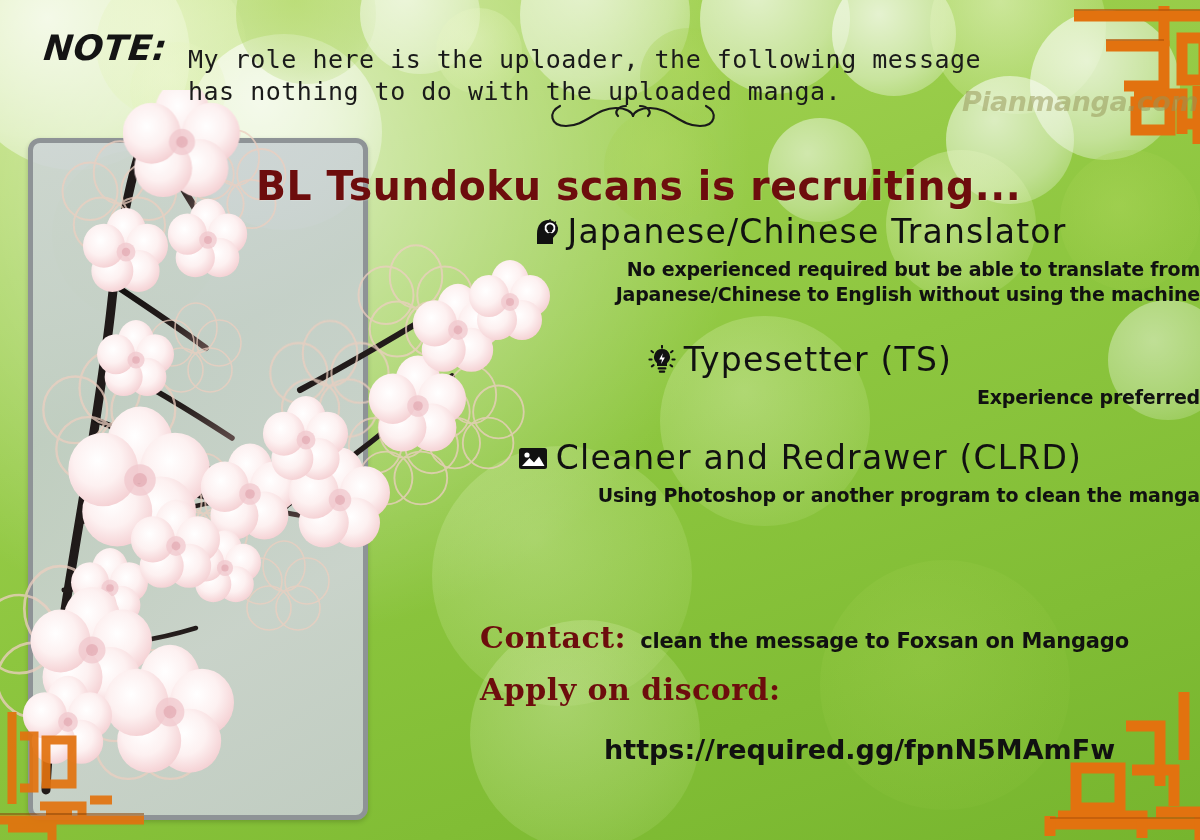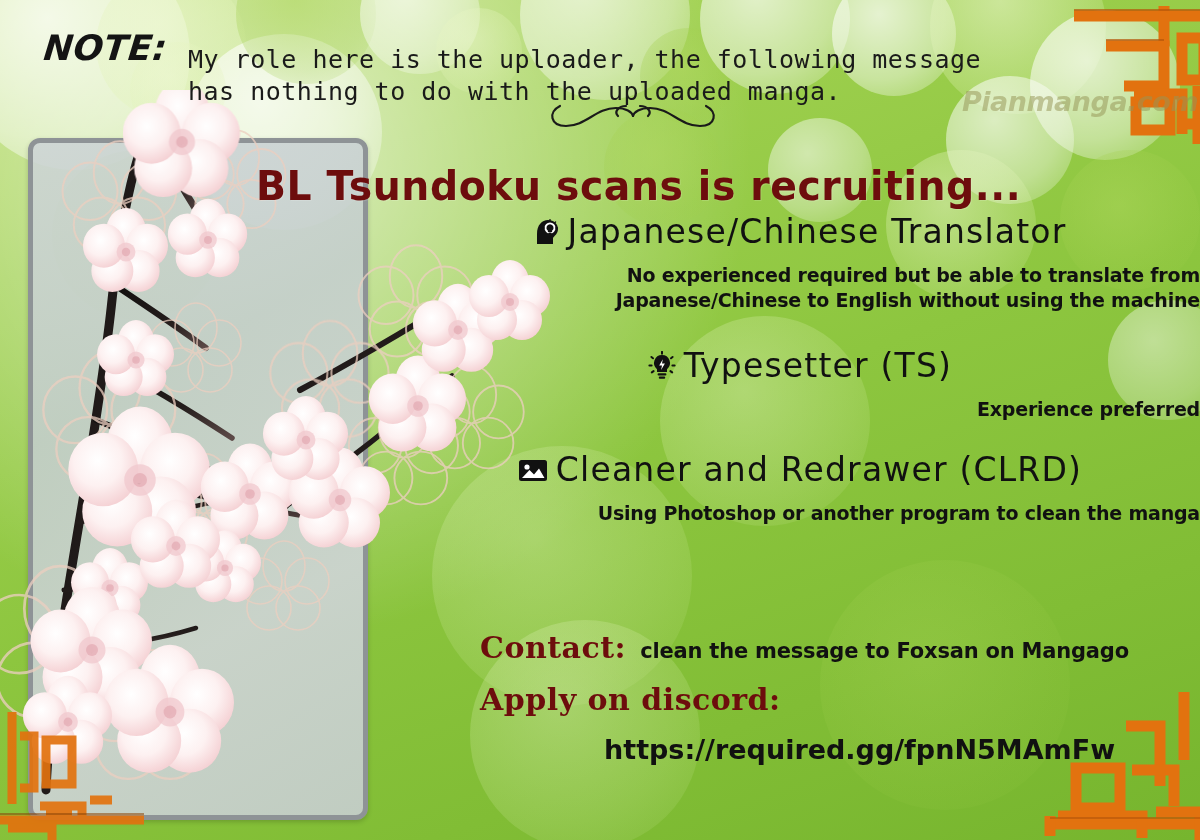--- a/index.html
+++ b/index.html
@@ -76,33 +76,33 @@
 
   .role{
     font-family:"DejaVu Sans", sans-serif;
     font-size:33px;color:#111;letter-spacing:1.2px;
     display:flex;align-items:center;justify-content:center;gap:8px;
   }
   .role .ricon{display:inline-flex;align-items:center;}
   .role-desc{
     font-family:"DejaVu Sans", sans-serif;
     font-size:19px;font-weight:600;color:#111;line-height:1.3;
-    letter-spacing:-.2px;white-space:pre-line;margin-top:12px;
+    letter-spacing:-.2px;white-space:pre-line;margin-top:6px;
   }
 
   .gap1{height:34px;}
   .gap2{height:28px;}
 
   .contact-row{
     position:absolute;left:480px;top:620px;
     display:flex;align-items:baseline;gap:14px;
   }
   .kred{
     font-family:"DejaVu Serif","Liberation Serif",serif;
-    font-size:30px;font-weight:700;color:#6d0d0d;letter-spacing:.5px;margin-top:10px;
+    font-size:30px;font-weight:700;color:#6d0d0d;letter-spacing:.5px;
   }
   .kblk{
     font-family:"DejaVu Sans", sans-serif;
     font-size:21px;font-weight:600;color:#111;letter-spacing:-.2px;
   }
   .apply{
     position:absolute;left:480px;top:672px;
   }
   .durl{
     position:absolute;left:604px;top:734px;

